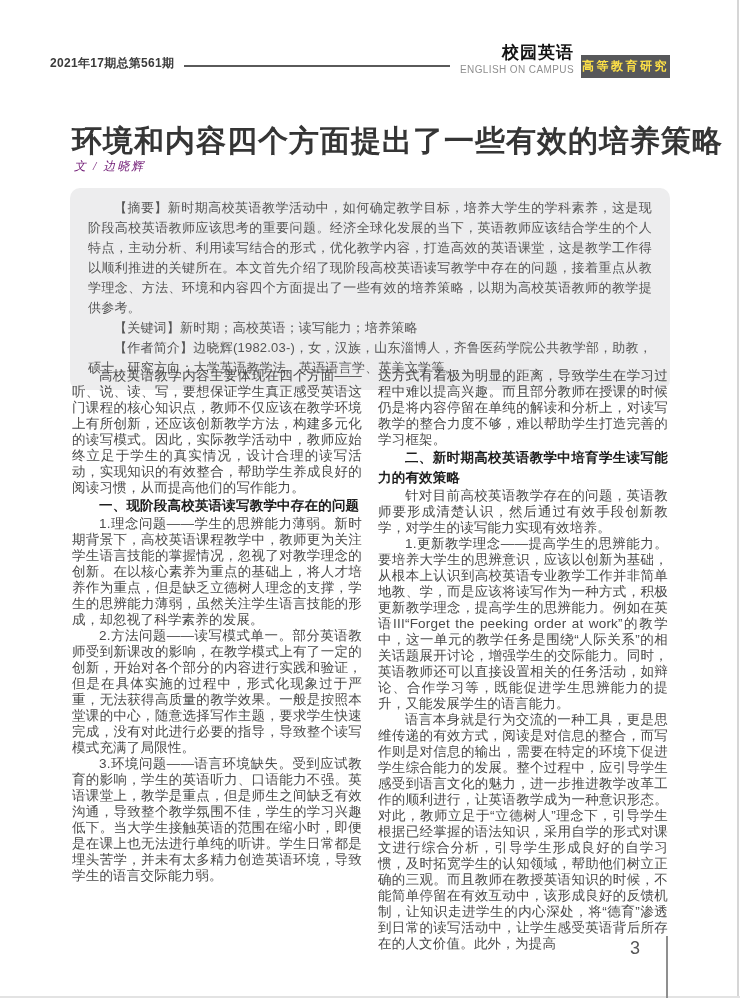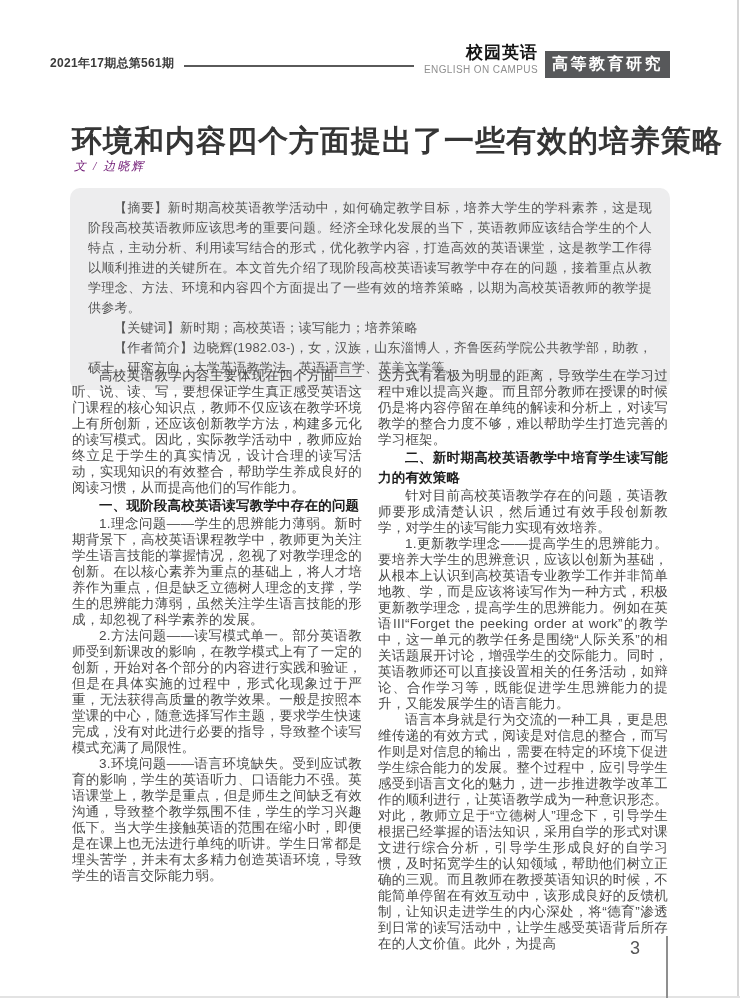--- a/index.html
+++ b/index.html
@@ -33,22 +33,22 @@
   }
   .logo { text-align: right; margin-right: 7px; padding-bottom: 3px; }
   .logo-cn {
     font-size: 17px; font-weight: bold; color: #141414;
     letter-spacing: 1px; line-height: 1.05;
   }
   .logo-en {
     font-size: 10px; color: #8f8f8f; letter-spacing: 0.4px; margin-top: 2px; text-align: center;
   }
   .badge {
-    background: #57585a; color: #ffffff; font-size: 16px; font-weight: bold;
-    padding: 5px 7px 6px; letter-spacing: 2.5px; white-space: nowrap;
+    background: #57585a; color: #fde047; font-size: 12px; font-weight: bold;
+    padding: 5px 1px 6px; letter-spacing: 2.5px; white-space: nowrap;
     line-height: 1;
   }
   
   .title {
     position: absolute; top: 100px; left: 72px; width: 600px;
     font-size: 30px; font-weight: bold; color: #353535;
     letter-spacing: 1px; white-space: nowrap; line-height: 1.4;
   }
   .byline {
     position: absolute; top: 158px; left: 74px;

